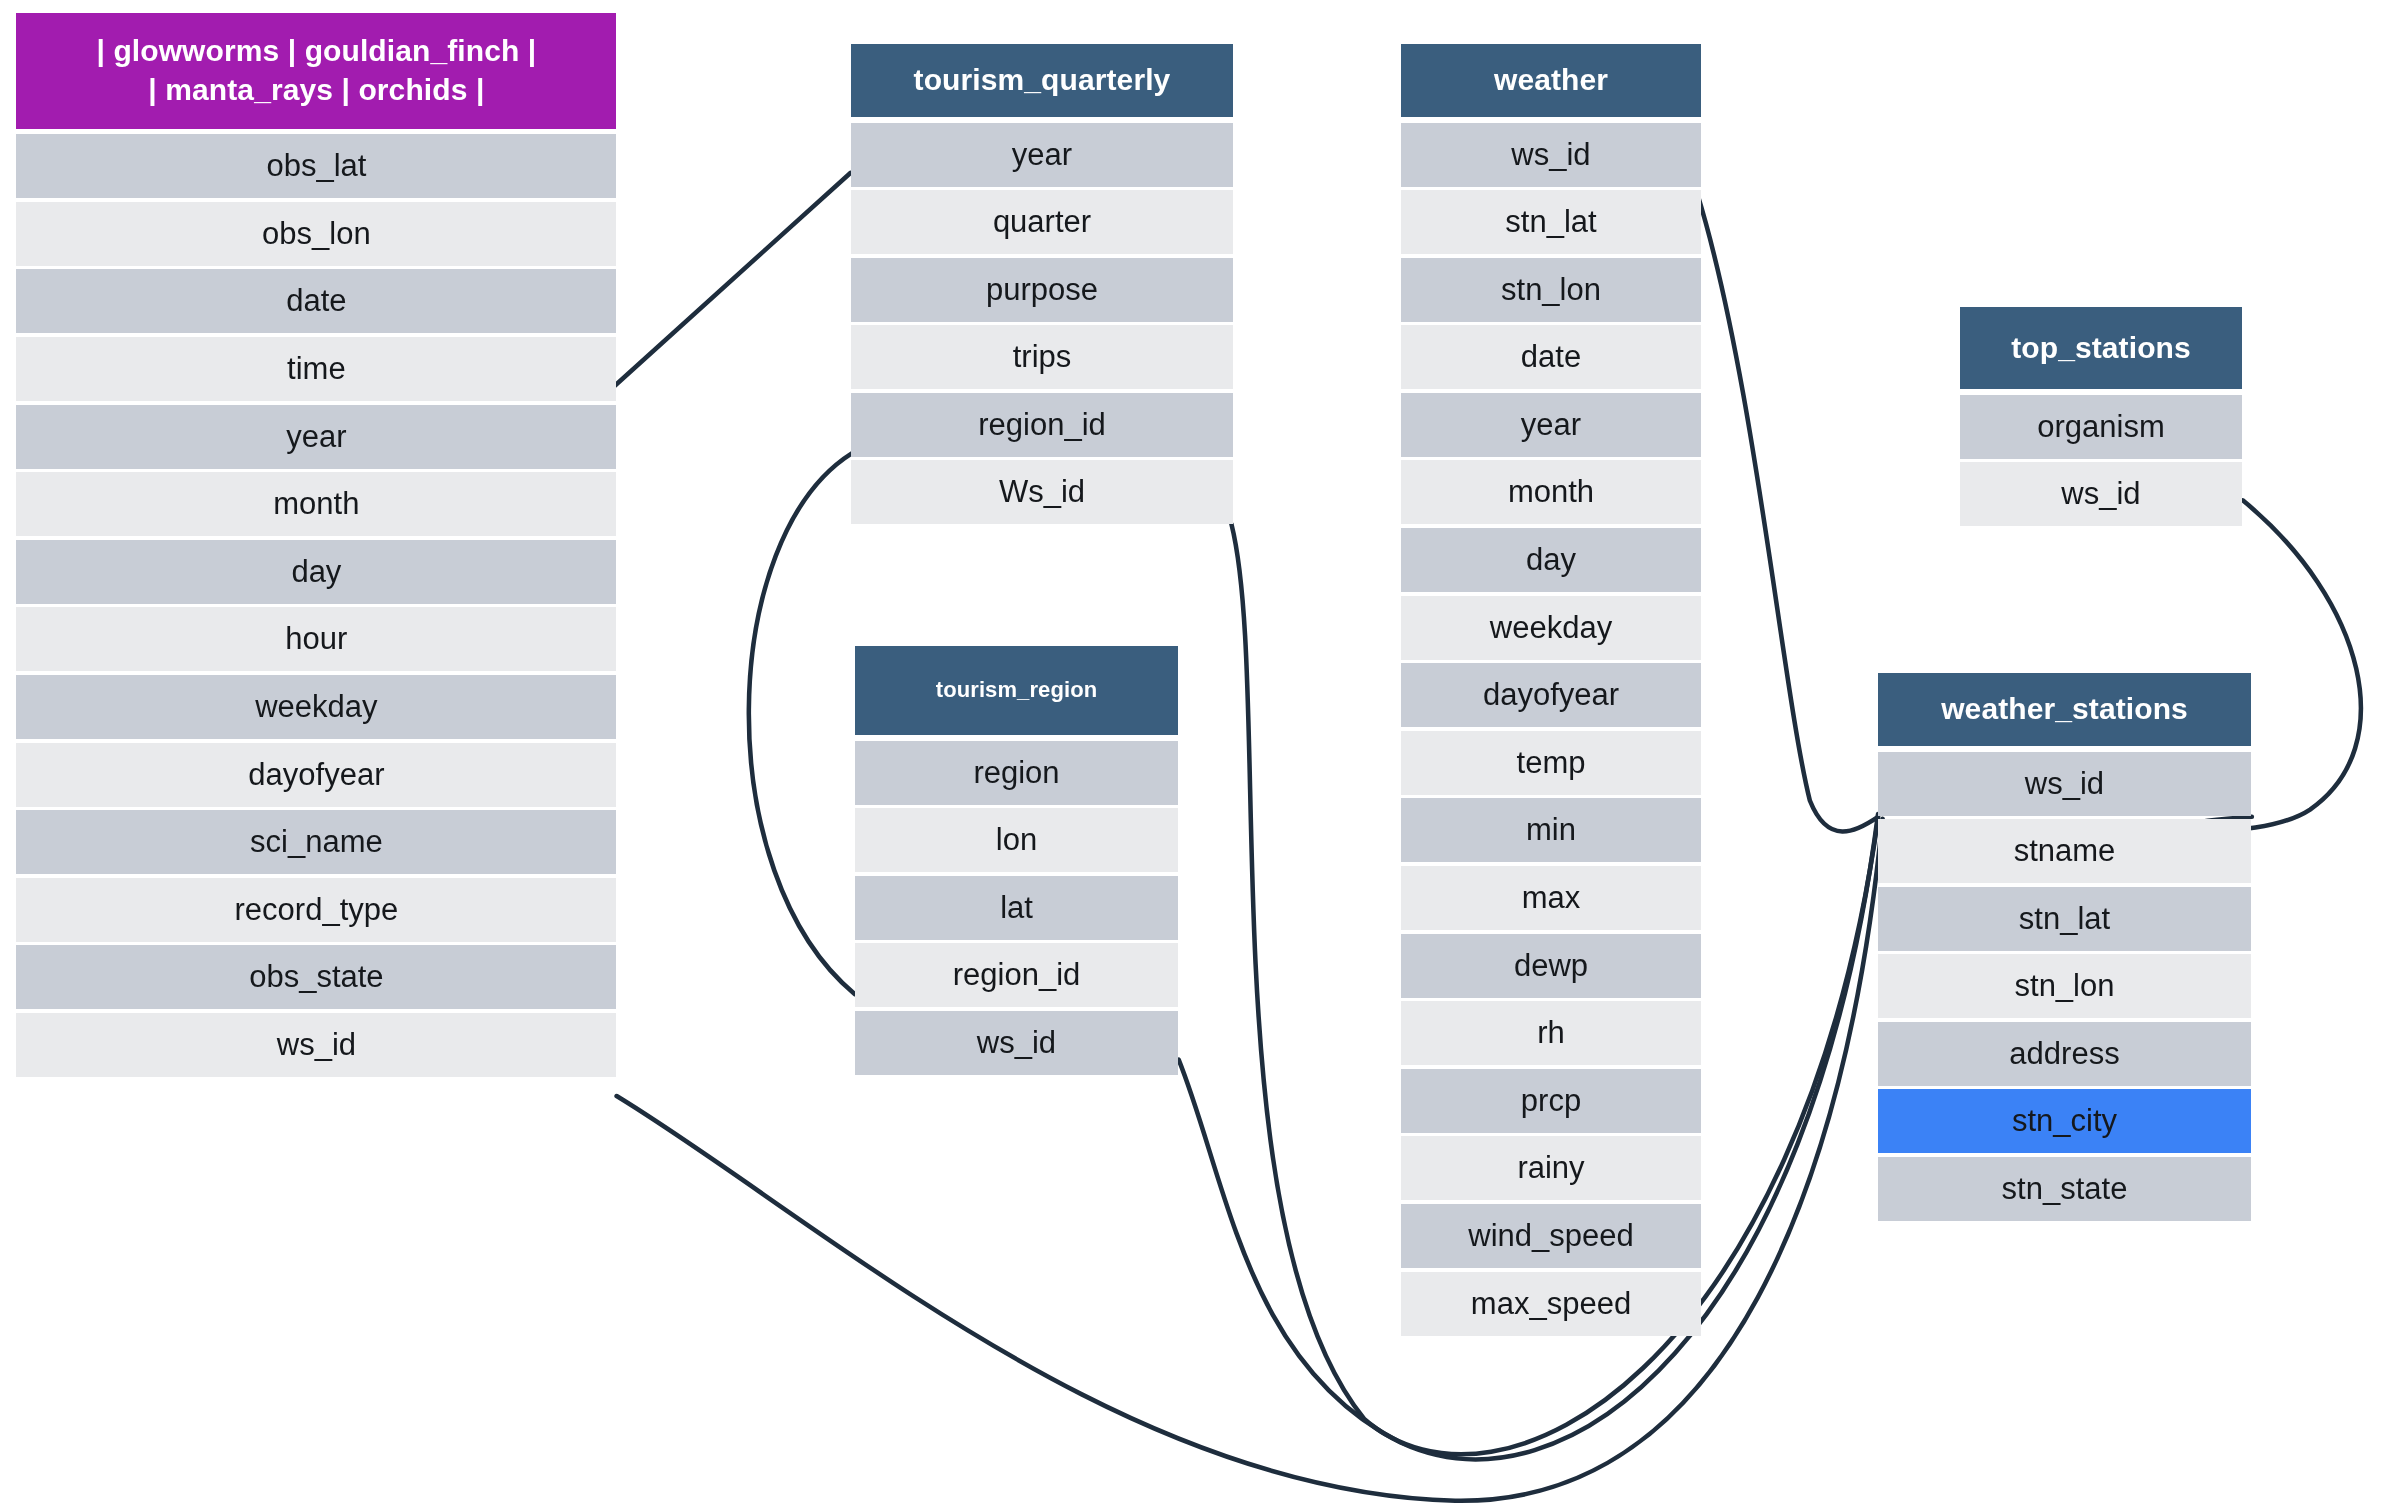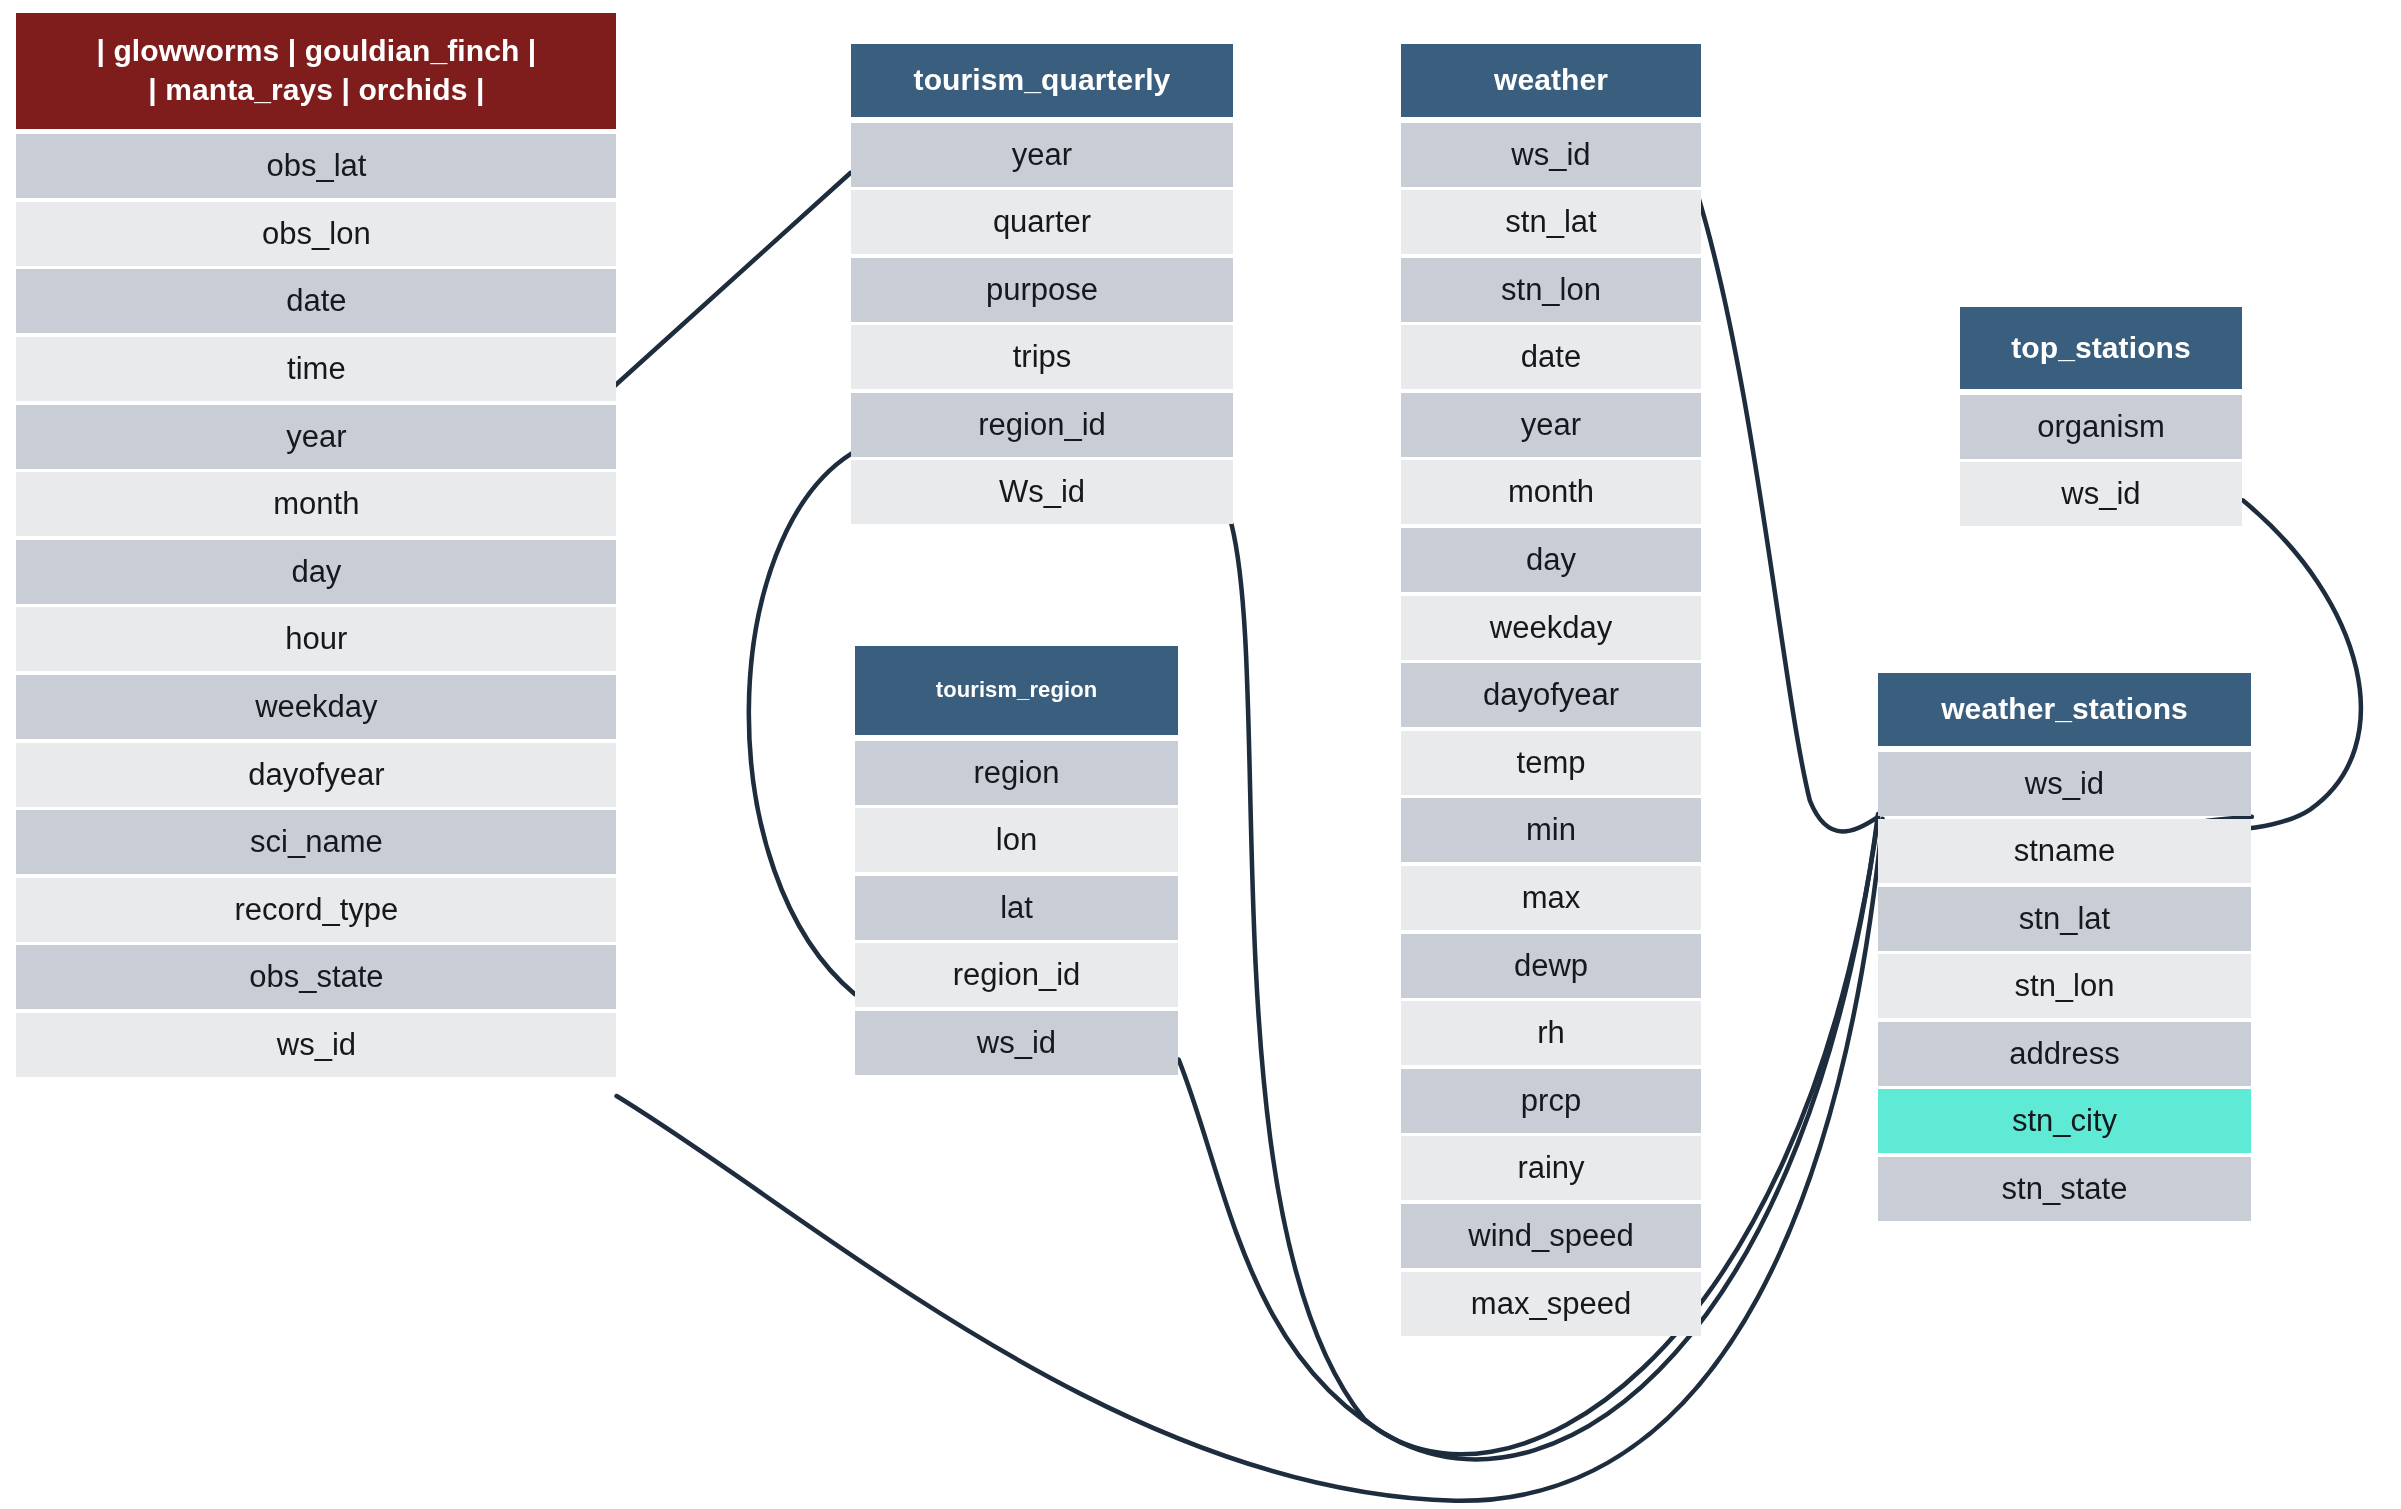--- a/index.html
+++ b/index.html
@@ -106,21 +106,21 @@
 
       <path d="M 678 1205 C 900 1340 1230 1640 1600 1650 C 1900 1655 2030 1300 2070 900"></path>
 
       <path d="M 1866 212 C 1930 420 1960 760 1990 880 C 2010 930 2040 915 2065 898"></path>
 
       <path d="M 2466 550 C 2600 660 2640 820 2540 890 C 2480 930 2300 910 2476 898"></path>
     </g>
   </svg>
 
   <div class="entity" id="ent-observations">
-    <div class="entity-header" style="background: #7f1d1d; color: rgb(255, 255, 255);">
+    <div class="entity-header" style="background: #a21caf; color: rgb(255, 255, 255);">
       <span>
         <span>| glowworms | gouldian_finch |</span><br>
         <span>| manta_rays | orchids |</span>
       </span>
     </div>
     <div class="entity-fields">
       <div class="field odd" style="background: rgb(200, 205, 214); color: rgb(21, 24, 28);">obs_lat</div>
       <div class="field even" style="background: rgb(233, 234, 236); color: rgb(21, 24, 28);">obs_lon</div>
       <div class="field odd" style="background: rgb(200, 205, 214); color: rgb(21, 24, 28);">date</div>
       <div class="field even" style="background: rgb(233, 234, 236); color: rgb(21, 24, 28);">time</div>
@@ -193,19 +193,19 @@
   </div>
 
   <div class="entity" id="ent-weather_stations">
     <div class="entity-header" style="background: rgb(58, 94, 126); color: rgb(255, 255, 255);">weather_stations</div>
     <div class="entity-fields">
       <div class="field odd" style="background: rgb(200, 205, 214); color: rgb(21, 24, 28);">ws_id</div>
       <div class="field even" style="background: rgb(233, 234, 236); color: rgb(21, 24, 28);">stname</div>
       <div class="field odd" style="background: rgb(200, 205, 214); color: rgb(21, 24, 28);">stn_lat</div>
       <div class="field even" style="background: rgb(233, 234, 236); color: rgb(21, 24, 28);">stn_lon</div>
       <div class="field odd" style="background: rgb(200, 205, 214); color: rgb(21, 24, 28);">address</div>
-      <div class="field even" style="background: #5eead4; color: rgb(21, 24, 28);">stn_city</div>
+      <div class="field even" style="background: #3b82f6; color: rgb(21, 24, 28);">stn_city</div>
       <div class="field odd" style="background: rgb(200, 205, 214); color: rgb(21, 24, 28);">stn_state</div>
     </div>
   </div>
 
 </div>
 
 
 </body></html>

